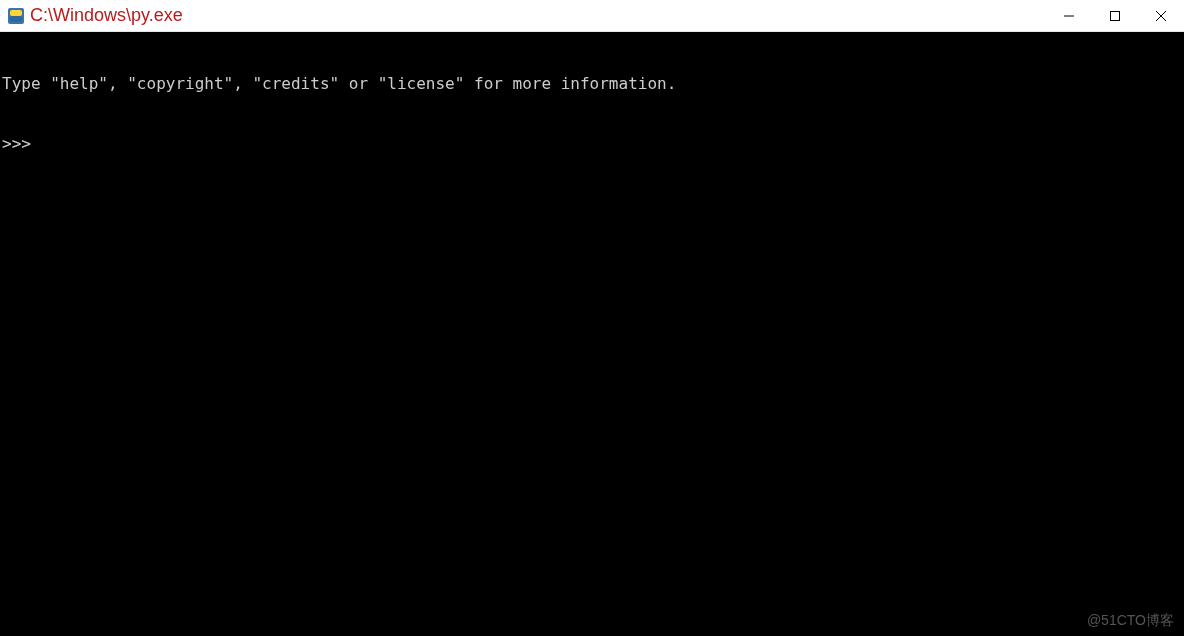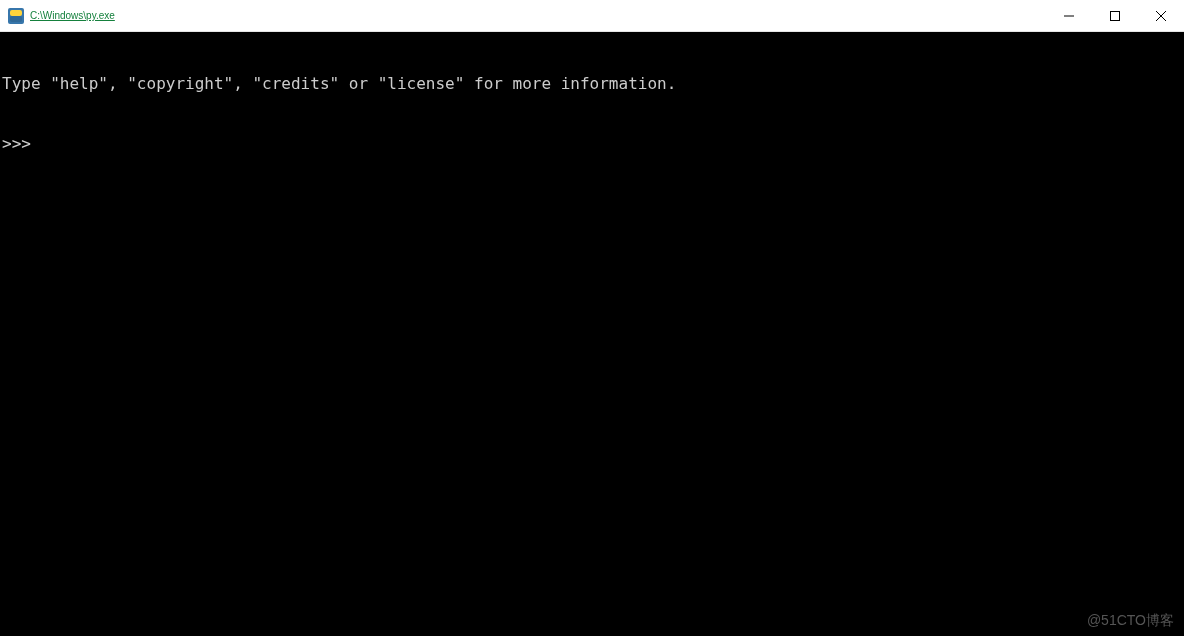--- a/index.html
+++ b/index.html
@@ -30,23 +30,22 @@
       gap: 6px;
     }
     .app-icon {
       width: 16px;
       height: 16px;
       display: inline-flex;
       align-items: center;
       justify-content: center;
     }
     .title-text {
-      font-size: 10px;
-      color: #15803d;
-      text-decoration: underline;
+      font-size: 18px;
+      color: #b91c1c;
     }
     .window-controls {
       display: flex;
       height: 100%;
     }
     .win-btn {
       width: 46px;
       height: 32px;
       display: flex;
       align-items: center;

